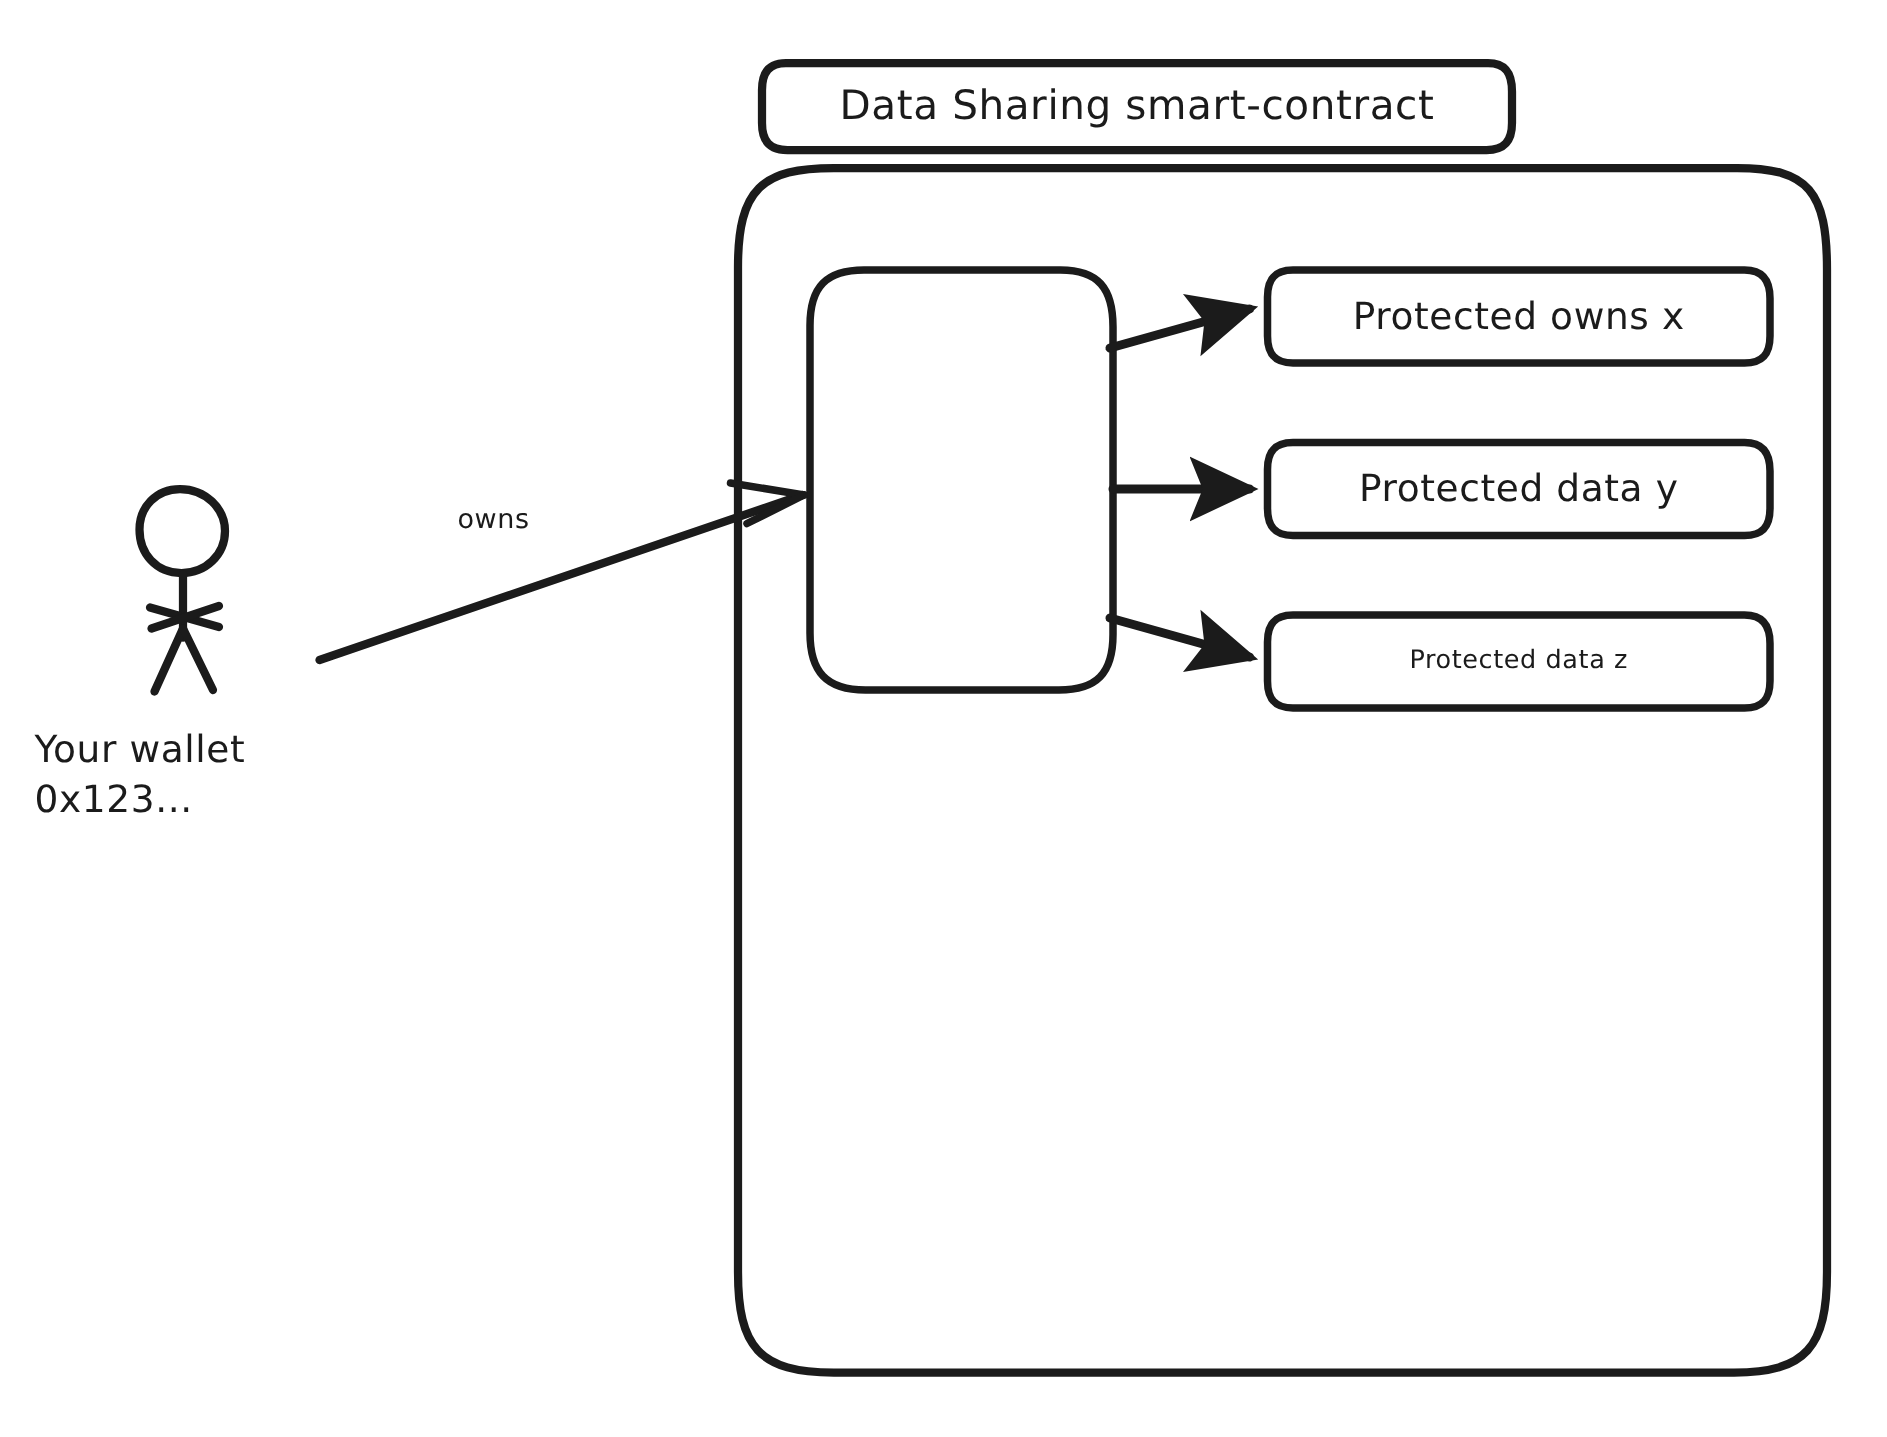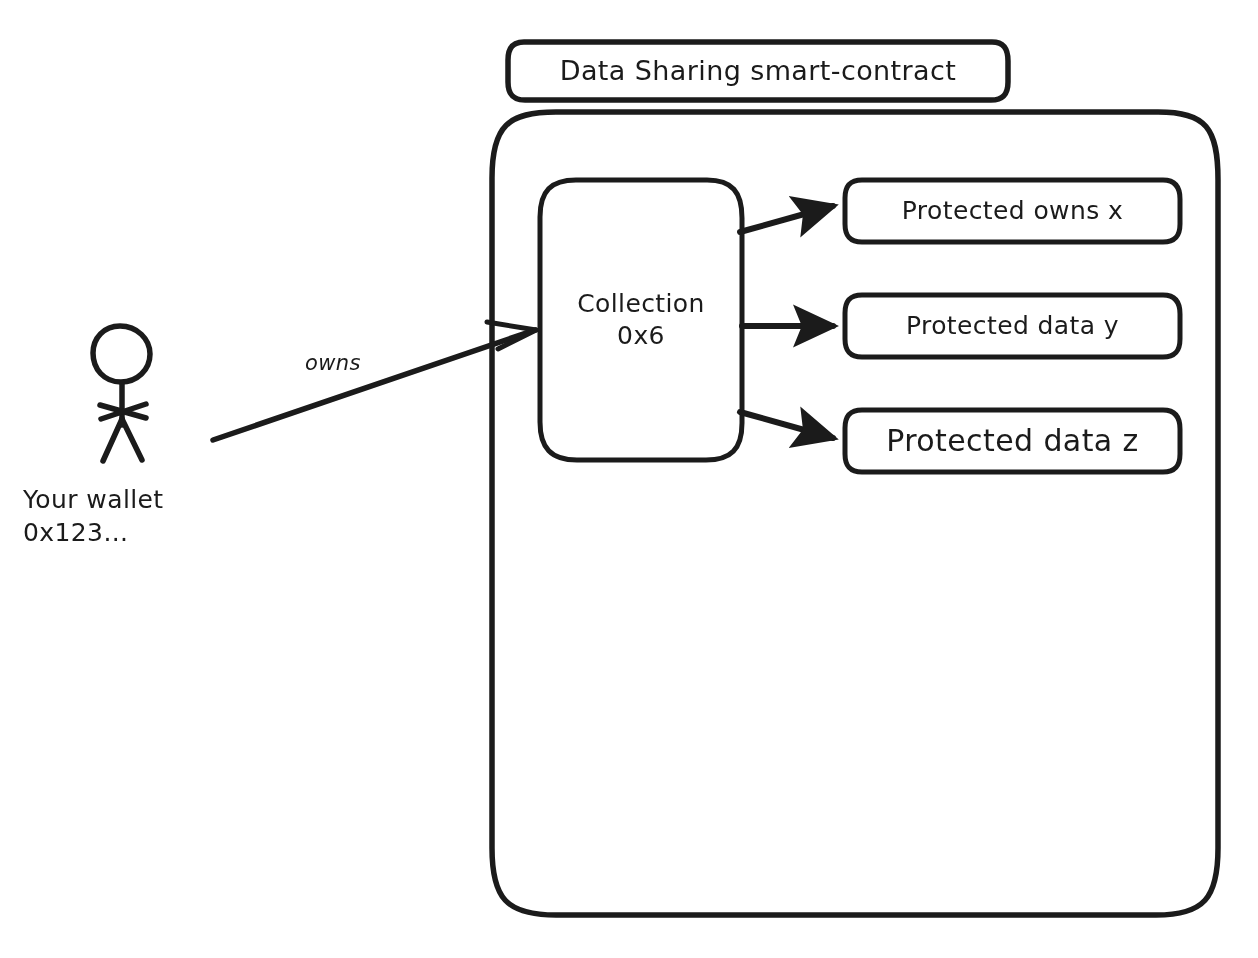--- a/index.html
+++ b/index.html
@@ -45,22 +45,22 @@
     color: #1b1b1b;
     font-family: "DejaVu Sans", sans-serif;
     letter-spacing: 0.4px;
     line-height: 1.3;
     white-space: pre-line;
   }
   #title-label       { left: 508px; top: 42px;  width: 500px; height: 58px;  font-size: 27px; }
   #collection-label  { left: 540px; top: 180px; width: 202px; height: 280px; font-size: 25px; }
   #pd-x-label        { left: 845px; top: 180px; width: 335px; height: 62px;  font-size: 25px; }
   #pd-y-label        { left: 845px; top: 295px; width: 335px; height: 62px;  font-size: 25px; }
-  #pd-z-label        { left: 845px; top: 410px; width: 335px; height: 62px;  font-size: 30px; }
-  #owns-label        { left: 305px; top: 350px; font-size: 21px; font-style: italic; }
+  #pd-z-label        { left: 845px; top: 410px; width: 335px; height: 62px;  font-size: 17px; }
+  #owns-label        { left: 305px; top: 335px; font-size: 18px; }
   #wallet-label      { left: 23px;  top: 484px; font-size: 25px; }
 </style>
 </head>
 <body>
 
 <div id="canvas">
 
   <svg class="layer" viewBox="0 0 1258 958" xmlns="http://www.w3.org/2000/svg">
     <defs>
       <marker id="arrow-filled" viewBox="0 0 12 12" refX="10" refY="6" markerWidth="8" markerHeight="8" orient="auto-start-reverse">
@@ -158,22 +158,20 @@
     <g>
       <line x1="742" y1="326" x2="833" y2="326" stroke="#1b1b1b" stroke-width="6" stroke-linecap="round" marker-end="url(#arrow-filled)"></line>
     </g>
     <g>
       <line x1="740" y1="412" x2="833" y2="438" stroke="#1b1b1b" stroke-width="6" stroke-linecap="round" marker-end="url(#arrow-filled)"></line>
     </g>
   </svg>
 
   <div class="node-label" id="title-label">Data Sharing smart-contract</div>
 
-  <div class="node-label" id="collection-label">Collection
-0x6</div>
 
   <div class="node-label" id="pd-x-label">Protected owns x</div>
 
   <div class="node-label" id="pd-y-label">Protected data y</div>
 
   <div class="node-label" id="pd-z-label">Protected data z</div>
 
   <div class="free-label" id="owns-label">owns</div>
 
   <div class="free-label" id="wallet-label">Your wallet

